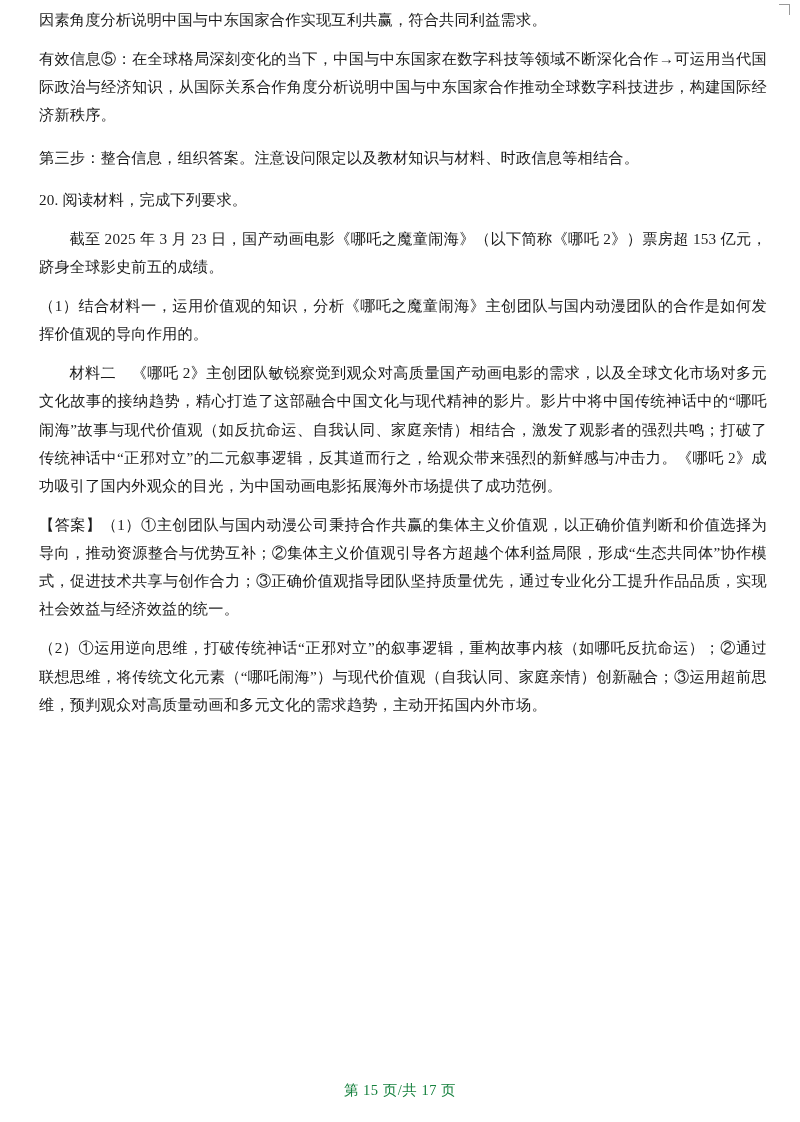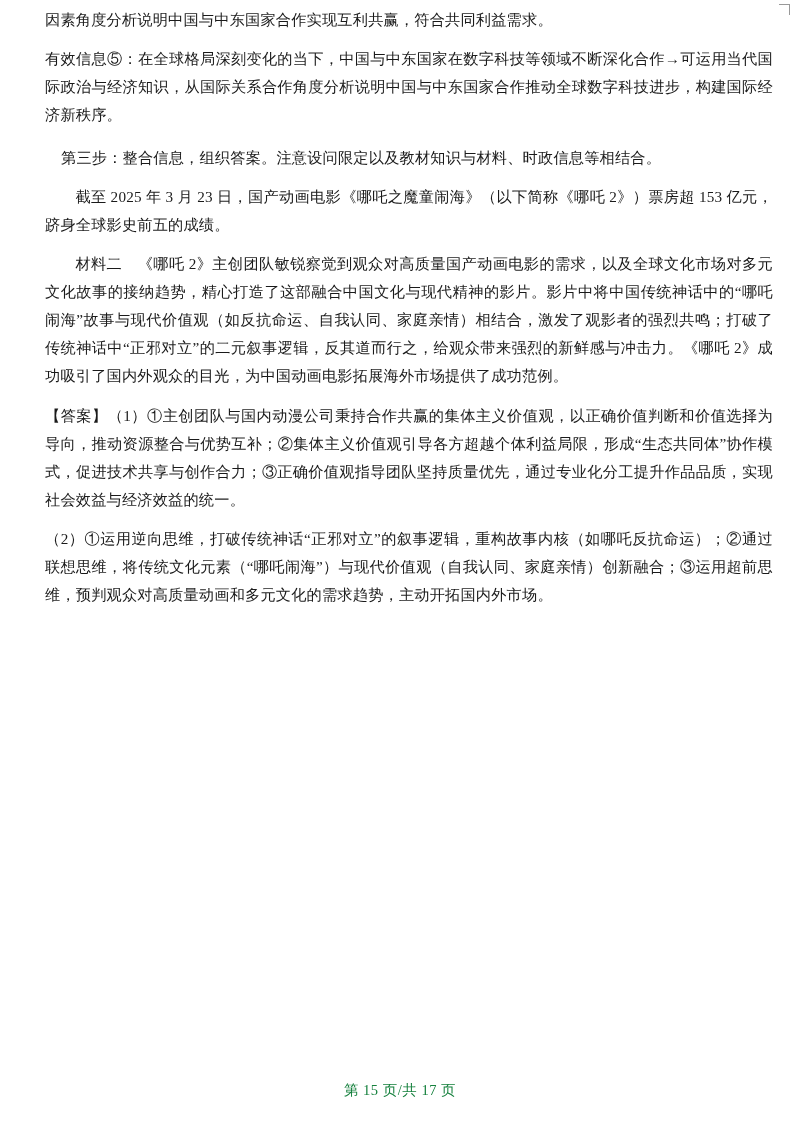--- a/index.html
+++ b/index.html
@@ -17,41 +17,40 @@
   }
   .page {
     position: relative;
     width: 800px;
     height: 1122px;
     padding: 0;
     box-sizing: border-box;
   }
   .content {
     position: absolute;
-    left: 45px;
+    left: 39px;
     top: 6px;
     width: 728px;
   }
   p {
     margin: 0 0 11px 0;
     font-size: 15.2px;
     line-height: 1.85;
     text-align: justify;
     text-justify: inter-ideograph;
     letter-spacing: 0.2px;
   }
   .indent-2 {
     text-indent: 2em;
   }
   .noindent {
     text-indent: 0;
   }
   .gap-top {
     margin-top: 14px;
-    margin-left: 16px;
   }
   .footer {
     position: absolute;
     left: 0;
     right: 0;
     bottom: 22px;
     text-align: center;
     font-size: 14.5px;
     color: #15803d;
     letter-spacing: 0.5px;
@@ -78,21 +77,23 @@
 <body>
 
 <div class="page">
 
   <div class="corner"></div>
 
   <div class="content">
     <p class="noindent">因素角度分析说明中国与中东国家合作实现互利共赢，符合共同利益需求。</p>
     <p class="noindent">有效信息⑤：在全球格局深刻变化的当下，中国与中东国家在数字科技等领域不断深化合作→可运用当代国际政治与经济知识，从国际关系合作角度分析说明中国与中东国家合作推动全球数字科技进步，构建国际经济新秩序。</p>
     <p class="noindent gap-top">第三步：整合信息，组织答案。注意设问限定以及教材知识与材料、时政信息等相结合。</p>
+    <p class="noindent gap-top">20. 阅读材料，完成下列要求。</p>
     <p class="indent-2">截至 2025 年 3 月 23 日，国产动画电影《哪吒之魔童闹海》（以下简称《哪吒 2》）票房超 153 亿元，跻身全球影史前五的成绩。</p>
+    <p class="noindent">（1）结合材料一，运用价值观的知识，分析《哪吒之魔童闹海》主创团队与国内动漫团队的合作是如何发挥价值观的导向作用的。</p>
     <p class="indent-2">材料二　《哪吒 2》主创团队敏锐察觉到观众对高质量国产动画电影的需求，以及全球文化市场对多元文化故事的接纳趋势，精心打造了这部融合中国文化与现代精神的影片。影片中将中国传统神话中的“哪吒闹海”故事与现代价值观（如反抗命运、自我认同、家庭亲情）相结合，激发了观影者的强烈共鸣；打破了传统神话中“正邪对立”的二元叙事逻辑，反其道而行之，给观众带来强烈的新鲜感与冲击力。《哪吒 2》成功吸引了国内外观众的目光，为中国动画电影拓展海外市场提供了成功范例。</p>
     <p class="noindent">【答案】（1）①主创团队与国内动漫公司秉持合作共赢的集体主义价值观，以正确价值判断和价值选择为导向，推动资源整合与优势互补；②集体主义价值观引导各方超越个体利益局限，形成“生态共同体”协作模式，促进技术共享与创作合力；③正确价值观指导团队坚持质量优先，通过专业化分工提升作品品质，实现社会效益与经济效益的统一。</p>
     <p class="noindent">（2）①运用逆向思维，打破传统神话“正邪对立”的叙事逻辑，重构故事内核（如哪吒反抗命运）；②通过联想思维，将传统文化元素（“哪吒闹海”）与现代价值观（自我认同、家庭亲情）创新融合；③运用超前思维，预判观众对高质量动画和多元文化的需求趋势，主动开拓国内外市场。</p>
   </div>
 
   <div class="footer">第 15 页/共 17 页</div>
 
 </div>
 
 </body></html>

